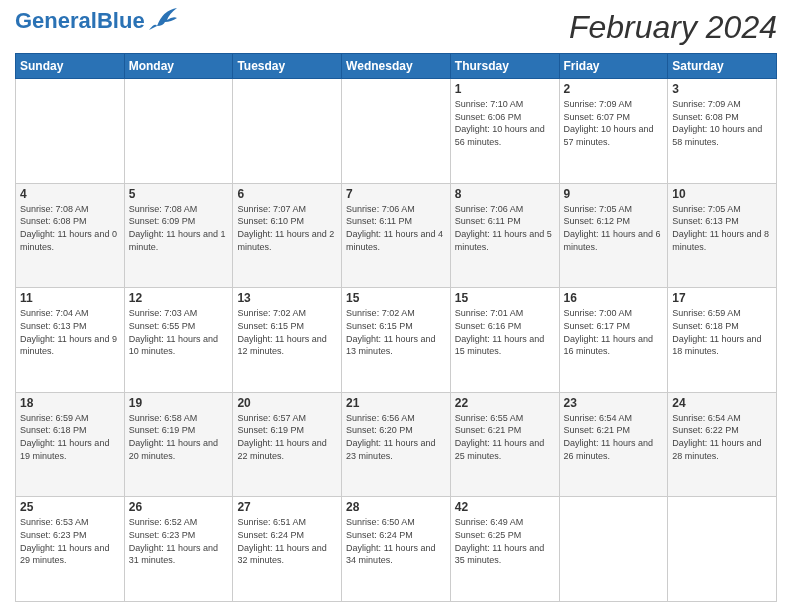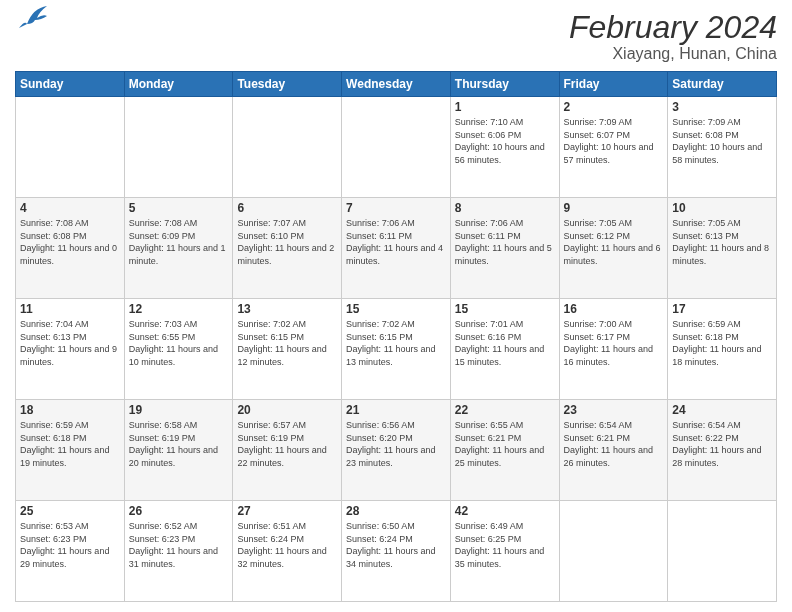--- a/index.html
+++ b/index.html
@@ -98,29 +98,31 @@
       background: #ffffff;
     }
   </style>
 </head>
 <body>
 
 <div class="page">
   <div class="header">
     <div class="logo">
       <div class="logo-row">
+        <span class="logo-text">
+          <span>General</span><span style="color:#2a72b5">Blue</span>
+        </span>
         <svg width="28" height="22" viewBox="0 0 28 22" style="margin-left:4px;margin-top:-4px;">
           <path d="M8,18 Q14,2 28,0 Q20,6 18,12 Q24,8 28,10 Q22,14 16,14 Q14,18 8,18Z" fill="#2a72b5"></path>
           <path d="M0,22 Q6,14 8,18 Q4,20 0,22Z" fill="#2a72b5"></path>
         </svg>
       </div>
     </div>
     <div class="title-block">
       <div class="main-title">February 2024</div>
-      <div class="subtitle">Xiayang, Hunan, China</div>
     </div>
   </div>
 
   <table>
     <thead>
       <tr>
         <th>Sunday</th>
         <th>Monday</th>
         <th>Tuesday</th>
         <th>Wednesday</th>

